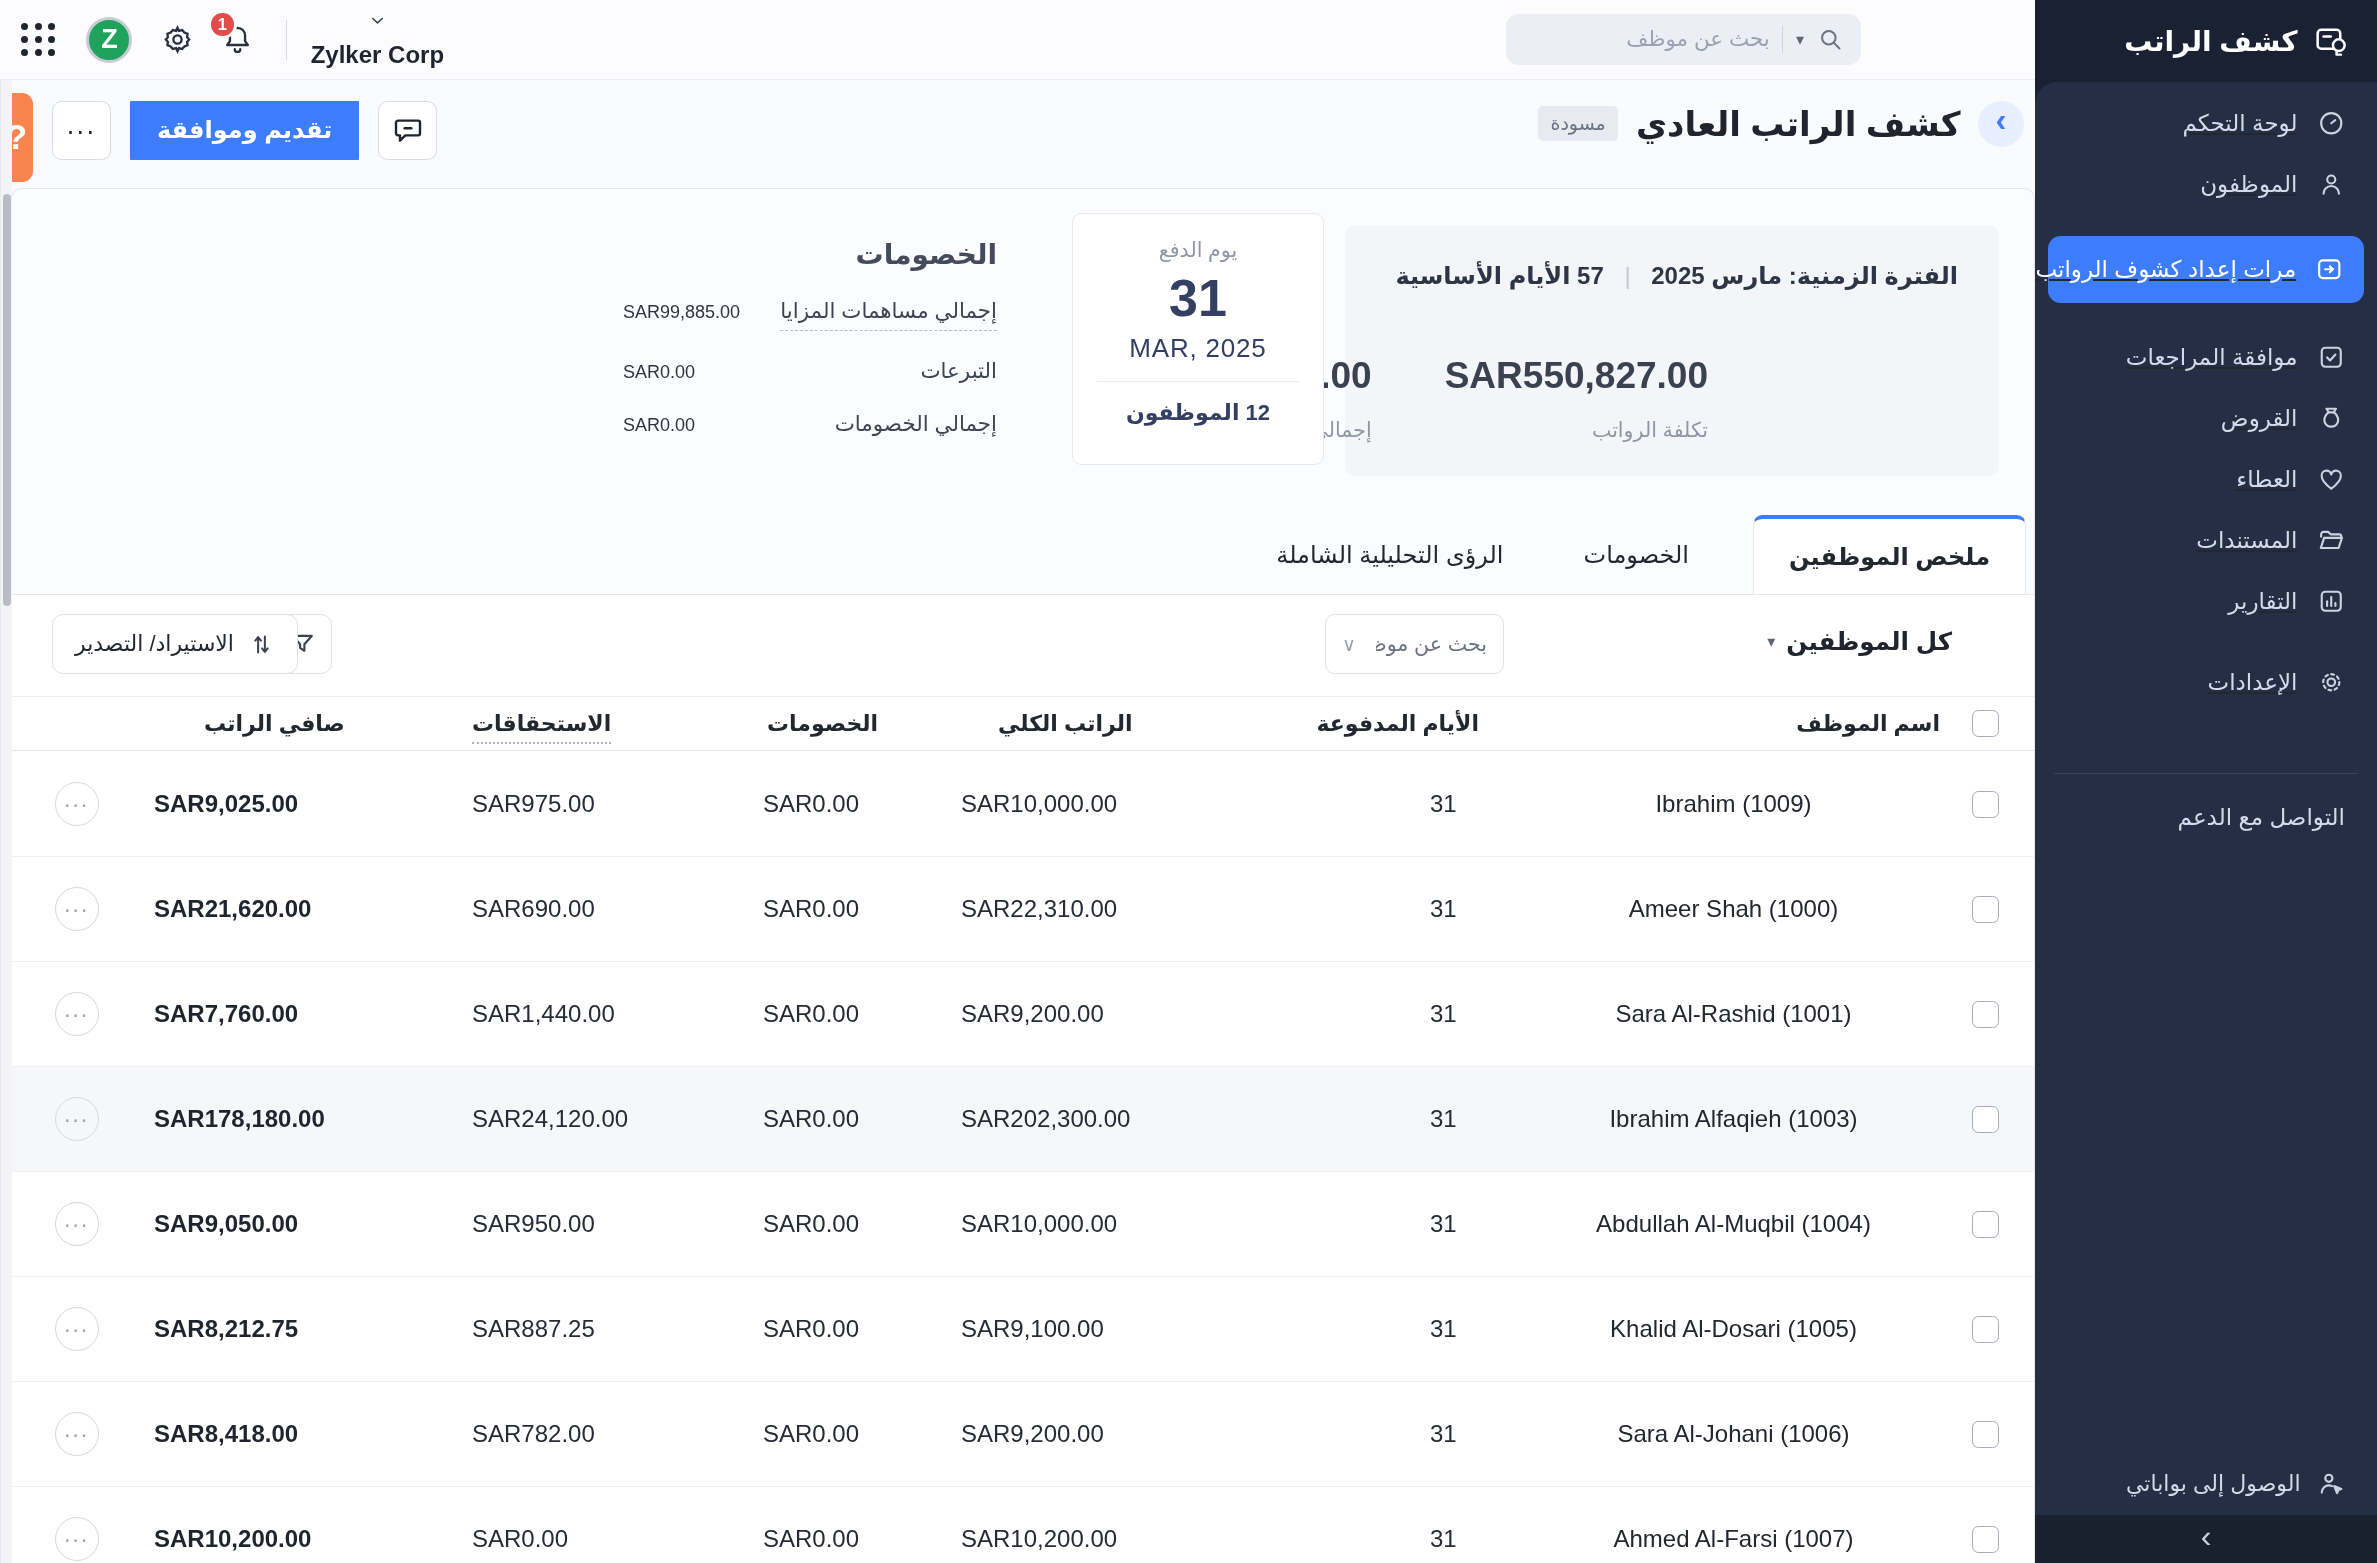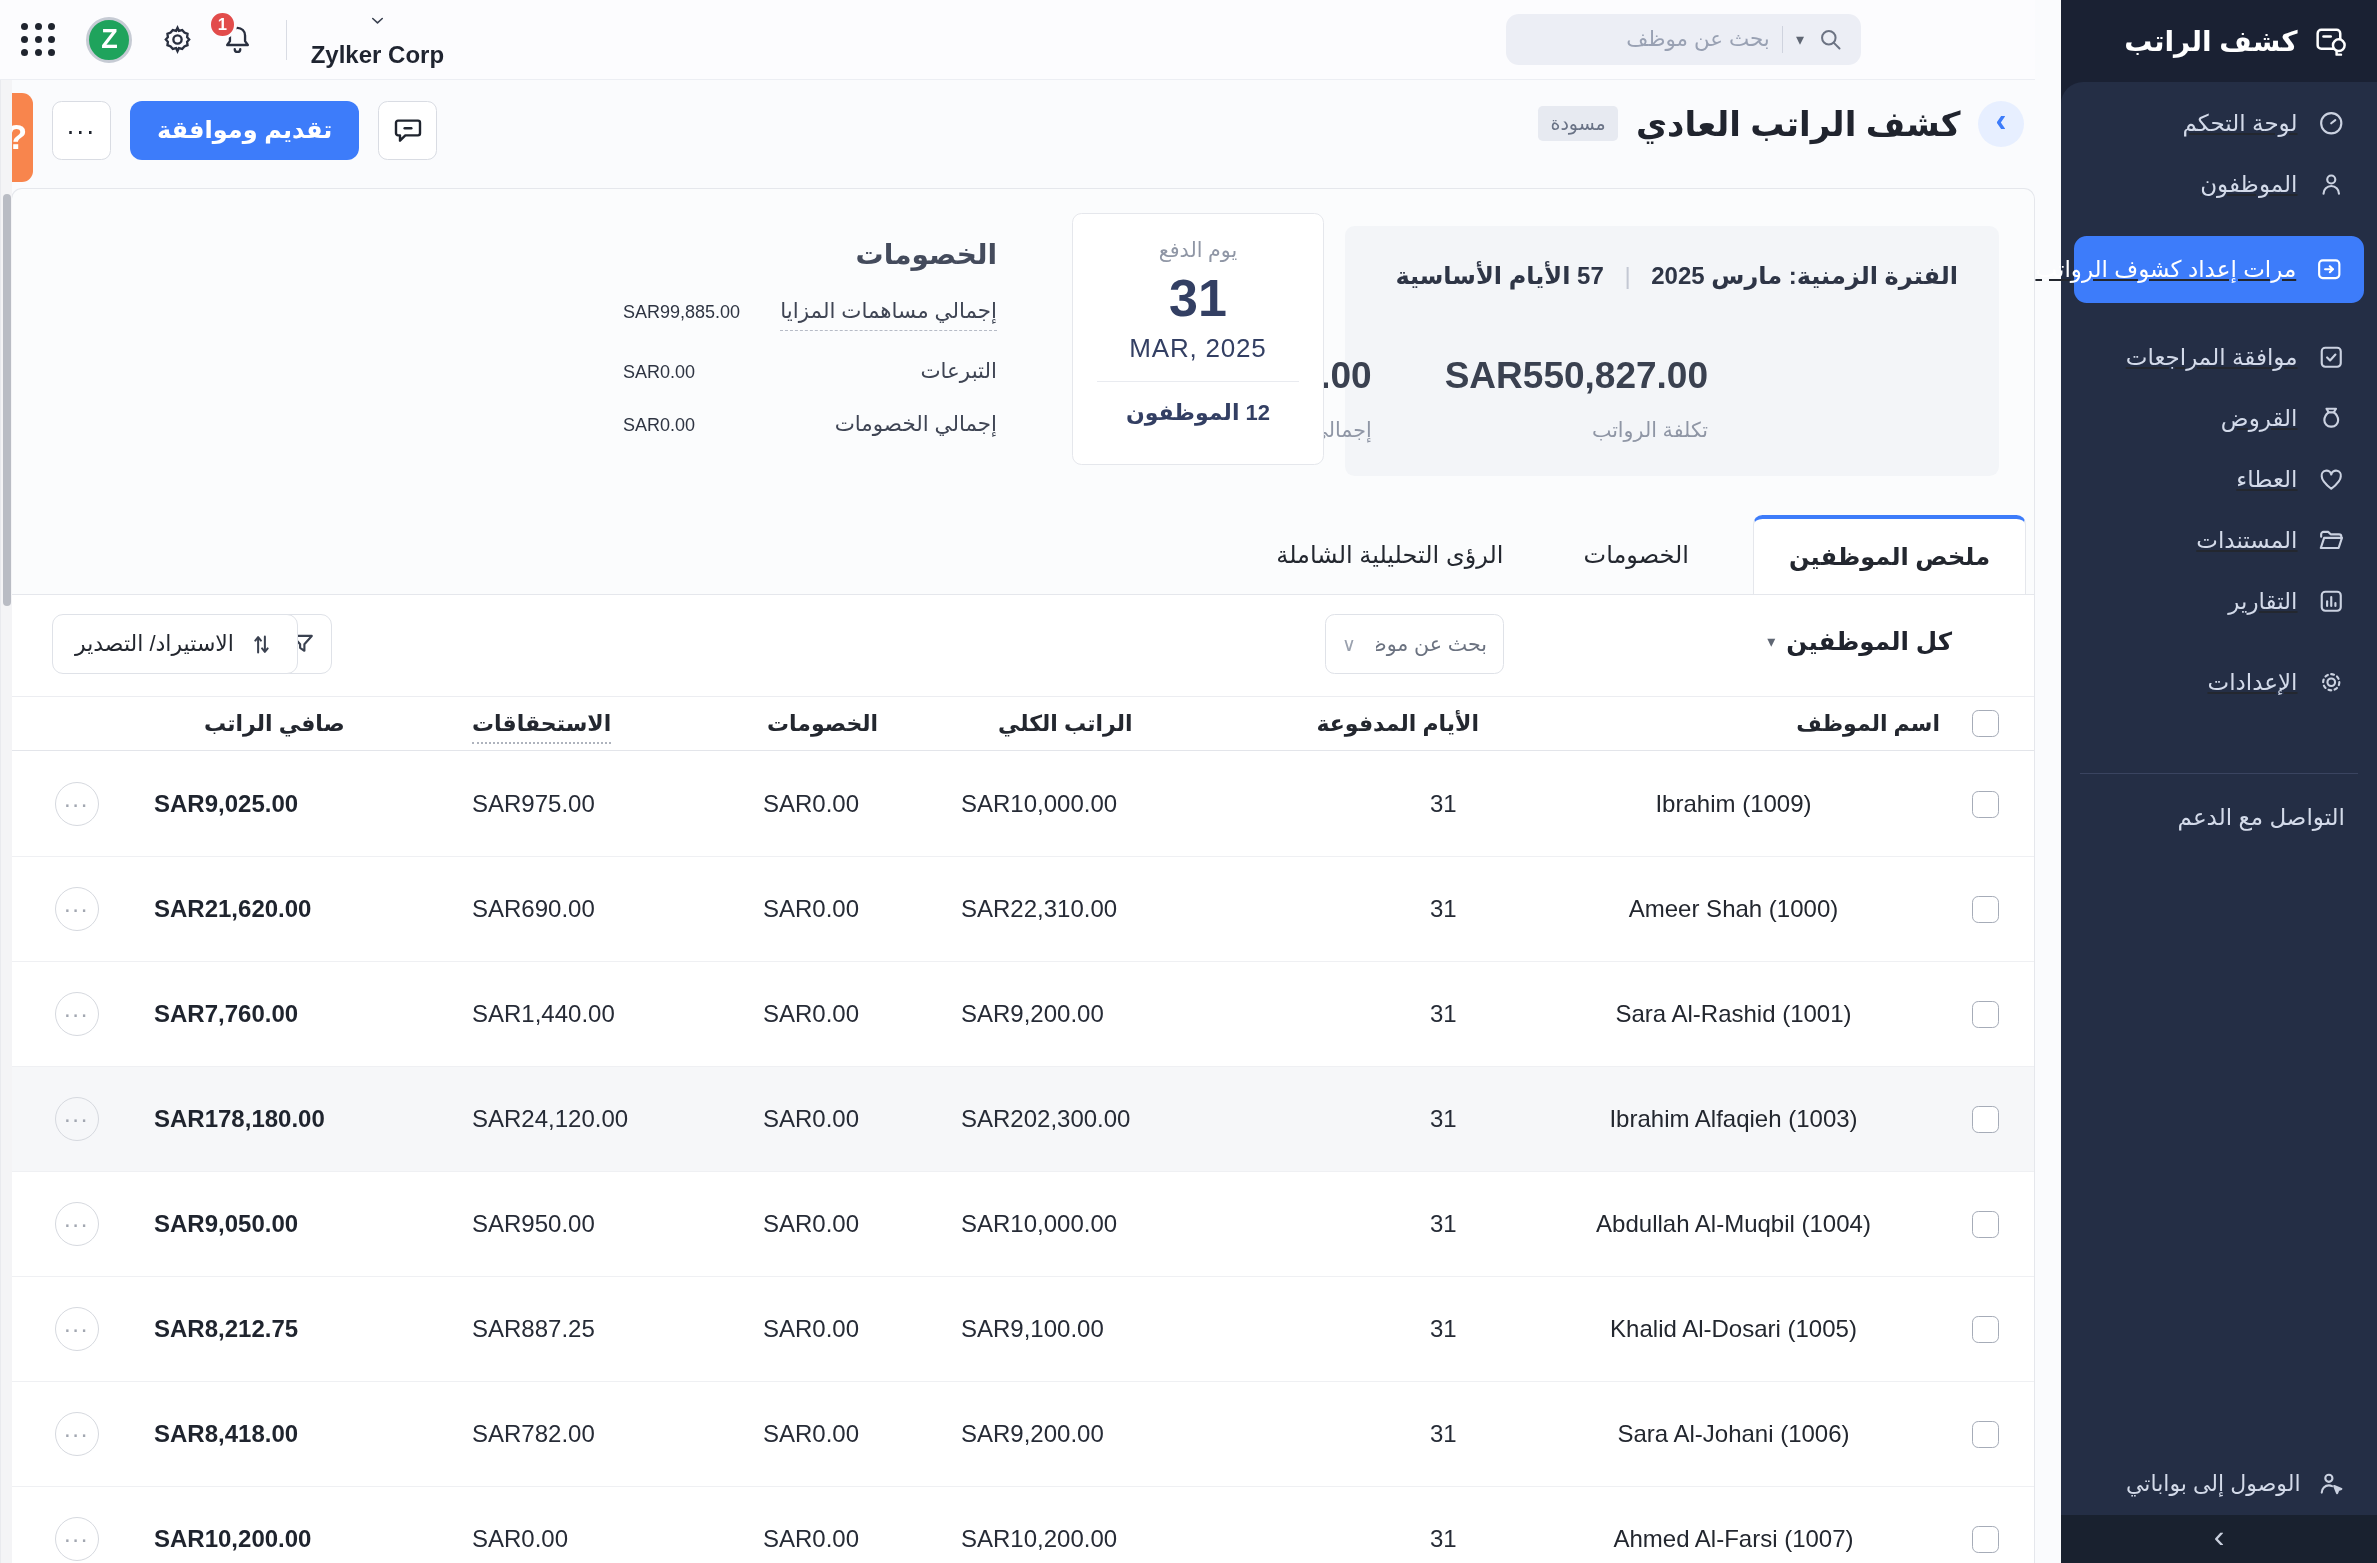--- a/index.html
+++ b/index.html
@@ -4,21 +4,21 @@
 <style>
   * { box-sizing: border-box; margin: 0; padding: 0; }
   html,body { width:2377px; height:1563px; }
   body {
     font-family: "Liberation Sans", "DejaVu Sans", sans-serif;
     background:#FAFBFD; color:#23272F; overflow:hidden; position:relative; direction:rtl;
   }
   svg { display:block; }
 
   
-  .sidebar { position:absolute; top:0; right:0; width:316px; height:100%; background:var(--sidebar-header-bg,#1A2133); z-index:40; }
+  .sidebar { position:absolute; top:0; right:0; width:342px; height:100%; background:var(--sidebar-header-bg,#1A2133); z-index:40; }
   .sb-header { height:82px; display:flex; align-items:center; padding:0 28.5px; gap:16px; color:#fff; font-size:28px; font-weight:700; }
   .sb-body { position:absolute; top:82px; left:0; right:0; bottom:0; background:var(--sidebar-bg,#242E45); border-top-left-radius:22px; }
   .nav { padding-top:11px;text-decoration:underline; }
   .nitem { height:61px; display:flex; align-items:center; gap:19px; padding:0 32px; font-size:23px; color:#D3DAE9; cursor:pointer; white-space:nowrap; }
   .nitem .ic { width:28.5px; height:28.5px; flex:0 0 28.5px; }
   .nitem.active { background:var(--accent-blue,#3D7CFA); border-radius:12.7px; margin:20.6px 12.7px 24px; padding:0 20.6px; height:67px; color:#fff; }
   .nitem.gap { margin-top:20.6px; }
   .sb-divider { border-top:0.8px solid #3A4460; margin:60px 19px 0; }
   .nitem.support { margin-top:12.7px; }
   .portal { position:absolute; bottom:49px; left:0; right:0; height:60px; display:flex; align-items:center; gap:16px; padding:0 32px; color:#D3DAE9; font-size:22px; cursor:pointer; white-space:nowrap; }
@@ -44,21 +44,21 @@
   
   .page-head { position:absolute; top:80px; left:0; right:342px; height:108px; background:#FAFBFD; }
   .ph-right { position:absolute; right:11px; top:20.6px; display:flex; align-items:center; gap:17.4px; }
   .back-circle { width:46px; height:46px; border-radius:50%; background:#E7EFFF; color:var(--accent-blue,#3D7CFA); font-size:33px; font-weight:700; display:flex; align-items:center; justify-content:center; cursor:pointer; }
   .back-circle span { transform:translateY(-4px); }
   .page-title { font-size:34px; font-weight:700; color:#20242E; }
   .badge { background:var(--badge-bg,#E7EAF1); color:#6A7386; font-size:19px; font-weight:500; padding:6.3px 12.7px; border-radius:4.8px; }
   .ph-left { position:absolute; left:52px; top:20.6px; display:flex; direction:ltr; align-items:center; gap:19px; }
   .sq-btn { width:59px; height:59px; background:#fff; border:0.8px solid #D9DCE3; border-radius:9.5px; display:flex; align-items:center; justify-content:center; cursor:pointer; }
   .more-glyph { font-size:27px; letter-spacing:2.4px; color:#1F242E; transform:translateY(-4.8px); }
-  .primary-btn { height:59px; padding:0 27px; background:var(--accent-blue,#3D7CFA); color:#fff; border:none; border-radius:12px; font-size:24px; font-weight:700; font-family:inherit; cursor:pointer; }
+  .primary-btn { height:59px; padding:0 27px; background:var(--accent-blue,#3D7CFA); color:#fff; border:none; border-radius:1px; font-size:24px; font-weight:700; font-family:inherit; cursor:pointer; }
   .help-tab { position:absolute; left:0; top:12.7px; width:33px; height:89px; background:var(--help-orange,#F8854D); border-radius:0 11px 11px 0; color:#fff; font-size:35px; font-weight:700; display:flex; align-items:center; justify-content:center; cursor:pointer; }
 
   
   .content-card { position:absolute; top:188px; left:11px; right:342px; bottom:0; background:#FBFCFD; border:0.8px solid #E5E7EC; border-bottom:none; border-radius:11px 11px 0 0; overflow:hidden; }
 
   .sum-gray { position:absolute; top:37px; right:35px; width:654px; height:250px; background:#F3F5F8; border-radius:9.5px; padding:36px 41px; }
   .sum-head { display:flex; align-items:center; gap:20.6px; font-size:24px; font-weight:600; color:#2E3546; }
   .sum-head .sep { color:#C3C8D3; font-weight:400; }
   .sum-stats { margin-top:65px; display:flex; padding-right:250px; gap:73px; }
   .stat .v { font-size:37px; font-weight:600; color:#3A4150; direction:ltr; text-align:right; }

